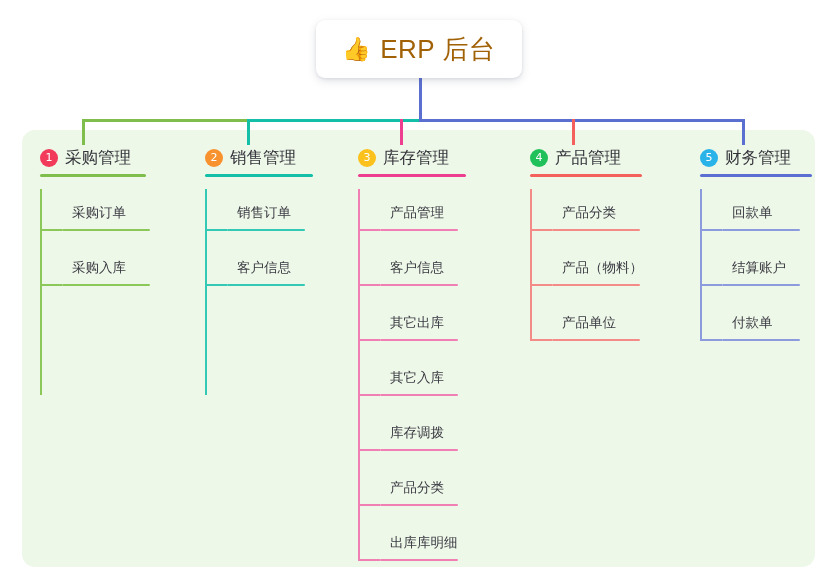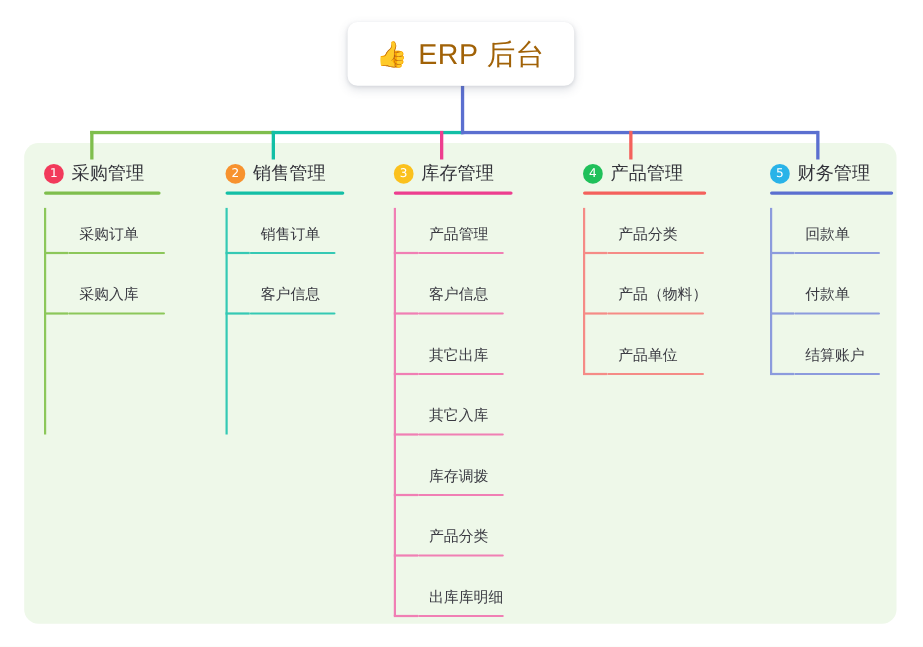--- a/index.html
+++ b/index.html
@@ -196,26 +196,26 @@
           <span class="head-rule" style="width: 112px; background: rgb(91, 111, 208);"></span>
         </div>
         <div class="items">
           <div class="spine" style="background: rgb(140, 155, 221); height: 151px;"></div>
           <div class="item">
             <span class="item-label">回款单</span>
             <span class="tick" style="background: rgb(140, 155, 221);"></span>
             <span class="item-rule" style="width: 78px; background: rgb(140, 155, 221);"></span>
           </div>
           <div class="item">
+            <span class="item-label">结算账户</span>
+            <span class="tick" style="background: rgb(140, 155, 221);"></span>
+            <span class="item-rule" style="width: 78px; background: rgb(140, 155, 221);"></span>
+          </div>
+          <div class="item">
             <span class="item-label">付款单</span>
             <span class="tick" style="background: rgb(140, 155, 221);"></span>
             <span class="item-rule" style="width: 78px; background: rgb(140, 155, 221);"></span>
           </div>
-          <div class="item">
-            <span class="item-label">结算账户</span>
-            <span class="tick" style="background: rgb(140, 155, 221);"></span>
-            <span class="item-rule" style="width: 78px; background: rgb(140, 155, 221);"></span>
-          </div>
         </div>
       </div>
     </div>
 
 </div>
 
 </body></html>

